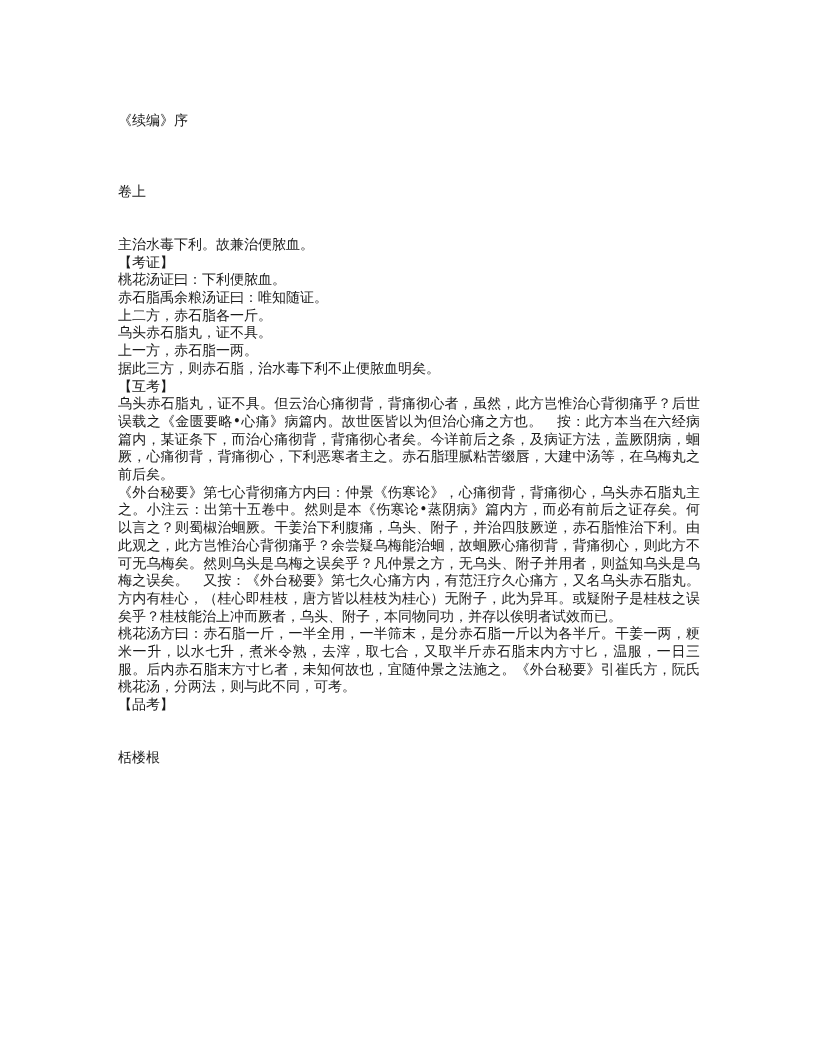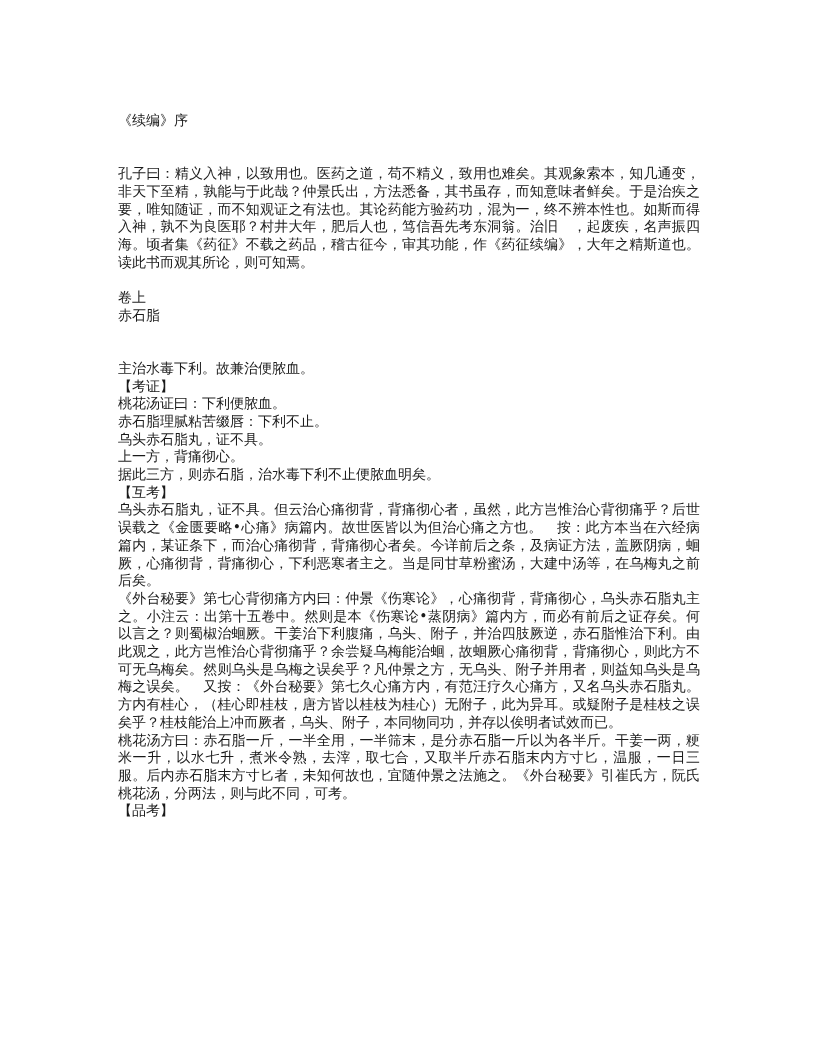--- a/index.html
+++ b/index.html
@@ -37,33 +37,32 @@
     width: 100%;
   }
 </style>
 </head>
 <body>
 
 <div class="page">
   <div class="doc-body">
       <p class="heading">《续编》序</p>
       <div class="spacer" style="height: 35.4px;"></div>
-      <p class="para">孔子曰：精义入神，以致用也。医药之道，苟不精义，致用也难矣。其观象索本，知几通变，非天下至精，孰能与于此哉？仲景氏出，方法悉备，其书虽存，而知意味者鲜矣。于是治疾之要，唯知随证，而不知观证之有法也。其论药能方验药功，混为一，终不辨本性也。如斯而得入神，孰不为良医耶？村井大年，肥后人也，笃信吾先考东洞翁。治旧　，起废疾，名声振四海。顷者集《药征》不载之药品，稽古征今，审其功能，作《药征续编》，大年之精斯道也。读此书而观其所论，则可知焉。</p>
       <div class="spacer" style="height: 17.7px;"></div>
       <p class="heading">卷上</p>
-      <p class="heading">赤石脂</p>
       <div class="spacer" style="height: 35.4px;"></div>
       <p class="para">主治水毒下利。故兼治便脓血。</p>
       <p class="para">【考证】</p>
       <p class="para">桃花汤证曰：下利便脓血。</p>
-      <p class="para">赤石脂理腻粘苦缀唇：下利不止。</p>
+      <p class="para">赤石脂禹余粮汤证曰：唯知随证。</p>
+      <p class="para">上二方，赤石脂各一斤。</p>
       <p class="para">乌头赤石脂丸，证不具。</p>
-      <p class="para">上一方，背痛彻心。</p>
+      <p class="para">上一方，赤石脂一两。</p>
       <p class="para">据此三方，则赤石脂，治水毒下利不止便脓血明矣。</p>
       <p class="para">【互考】</p>
-      <p class="para">乌头赤石脂丸，证不具。但云治心痛彻背，背痛彻心者，虽然，此方岂惟治心背彻痛乎？后世误载之《金匮要略•心痛》病篇内。故世医皆以为但治心痛之方也。　按：此方本当在六经病篇内，某证条下，而治心痛彻背，背痛彻心者矣。今详前后之条，及病证方法，盖厥阴病，蛔厥，心痛彻背，背痛彻心，下利恶寒者主之。当是同甘草粉蜜汤，大建中汤等，在乌梅丸之前后矣。</p>
+      <p class="para">乌头赤石脂丸，证不具。但云治心痛彻背，背痛彻心者，虽然，此方岂惟治心背彻痛乎？后世误载之《金匮要略•心痛》病篇内。故世医皆以为但治心痛之方也。　按：此方本当在六经病篇内，某证条下，而治心痛彻背，背痛彻心者矣。今详前后之条，及病证方法，盖厥阴病，蛔厥，心痛彻背，背痛彻心，下利恶寒者主之。赤石脂理腻粘苦缀唇，大建中汤等，在乌梅丸之前后矣。</p>
       <p class="para">《外台秘要》第七心背彻痛方内曰：仲景《伤寒论》，心痛彻背，背痛彻心，乌头赤石脂丸主之。小注云：出第十五卷中。然则是本《伤寒论•蒸阴病》篇内方，而必有前后之证存矣。何以言之？则蜀椒治蛔厥。干姜治下利腹痛，乌头、附子，并治四肢厥逆，赤石脂惟治下利。由此观之，此方岂惟治心背彻痛乎？余尝疑乌梅能治蛔，故蛔厥心痛彻背，背痛彻心，则此方不可无乌梅矣。然则乌头是乌梅之误矣乎？凡仲景之方，无乌头、附子并用者，则益知乌头是乌梅之误矣。　又按：《外台秘要》第七久心痛方内，有范汪疗久心痛方，又名乌头赤石脂丸。方内有桂心，（桂心即桂枝，唐方皆以桂枝为桂心）无附子，此为异耳。或疑附子是桂枝之误矣乎？桂枝能治上冲而厥者，乌头、附子，本同物同功，并存以俟明者试效而已。</p>
       <p class="para">桃花汤方曰：赤石脂一斤，一半全用，一半筛末，是分赤石脂一斤以为各半斤。干姜一两，粳米一升，以水七升，煮米令熟，去滓，取七合，又取半斤赤石脂末内方寸匕，温服，一日三服。后内赤石脂末方寸匕者，未知何故也，宜随仲景之法施之。《外台秘要》引崔氏方，阮氏桃花汤，分两法，则与此不同，可考。</p>
       <p class="para">【品考】</p>
       <div class="spacer" style="height: 35.4px;"></div>
       <p class="heading">栝楼根</p>
     </div>
 </div>
 
 </body></html>

